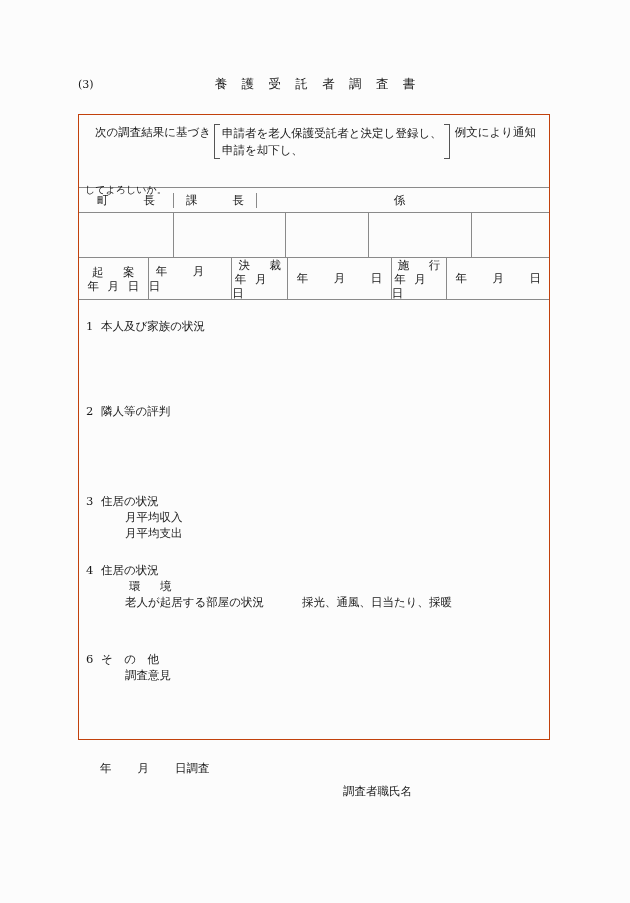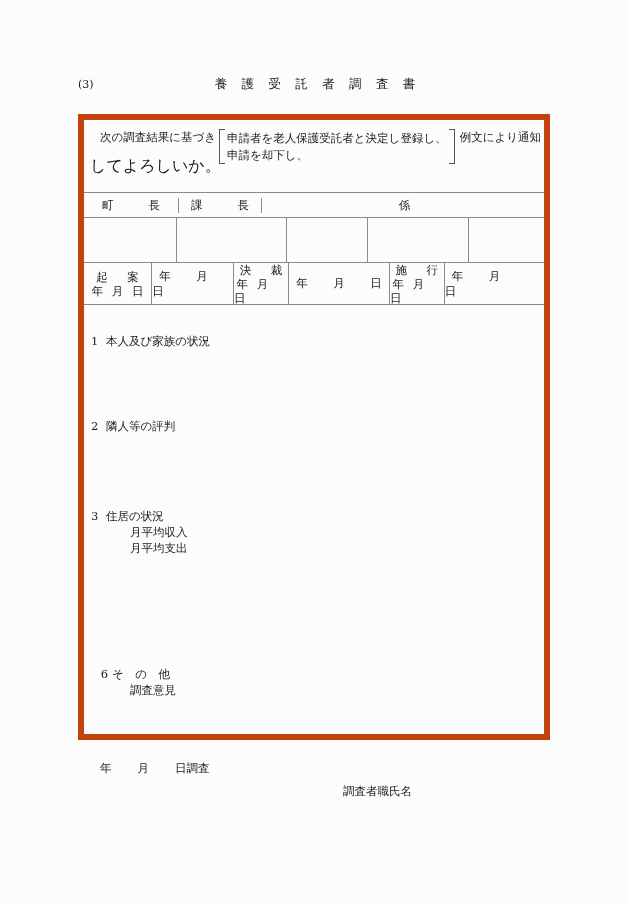--- a/index.html
+++ b/index.html
@@ -45,21 +45,21 @@
     text-indent: 5.2px;
   }
 
   
   .form-box {
     position: absolute;
     left: 78px;
     top: 114px;
     width: 472px;
     height: 626px;
-    border: 6px solid #c2410c;
+    border: 1px solid #c2410c;
     box-sizing: border-box;
   }
 
   
   .statement-cell {
     position: relative;
     height: 73px;
     border-bottom: 1px solid #8a8a8a;
     box-sizing: border-box;
   }
@@ -108,22 +108,22 @@
   }
   .stmt-tail {
     font-size: 11.5px;
     line-height: 17px;
     margin-left: 5px;
     padding-top: 0px;
   }
   .stmt-line2 {
     position: absolute;
     left: 6px;
-    top: 36px;
-    font-size: 16px;
+    top: 68px;
+    font-size: 10px;
   }
 
   
   .sig-head-row,
   .sig-blank-row,
   .date-row {
     display: flex;
     width: 100%;
     box-sizing: border-box;
   }
@@ -196,21 +196,20 @@
     height: 439px;
   }
   .item {
     position: absolute;
     left: 0;
     white-space: nowrap;
   }
   .item-head {
     font-size: 11.5px;
     line-height: 16px;
-    margin-top: 10px;
   }
   .item-num {
     display: inline-block;
     width: 22px;
     padding-left: 7px;
     box-sizing: border-box;
   }
   .item-sub {
     font-size: 11.5px;
     line-height: 16px;
@@ -313,22 +312,29 @@
       </div>
 
       <div class="item" style="top:193px;">
         <div class="item-head">
           <span class="item-num">3</span><span>住居の状況</span>
         </div>
         <div class="item-sub">月平均収入</div>
         <div class="item-sub">月平均支出</div>
       </div>
 
-
-      <div class="item" style="top:351px;text-align:center;">
+      <div class="item" style="top:262px;">
+        <div class="item-head">
+          <span class="item-num">4</span><span>住居の状況</span>
+        </div>
+        <div class="item-sub sp-mid">環　境</div>
+        <div class="item-sub"><span>老人が起居する部屋の状況</span><span class="gap-inline"></span><span>採光、通風、日当たり、採暖</span></div>
+      </div>
+
+      <div class="item" style="top:351px;">
         <div class="item-head">
           <span class="item-num">6</span><span>そ　の　他</span>
         </div>
         <div class="item-sub">調査意見</div>
       </div>
 
     </div>
   </div>
 
   <div class="footer-date"><span>年</span><span class="sp"></span><span>月</span><span class="sp"></span><span>日調査</span></div>

